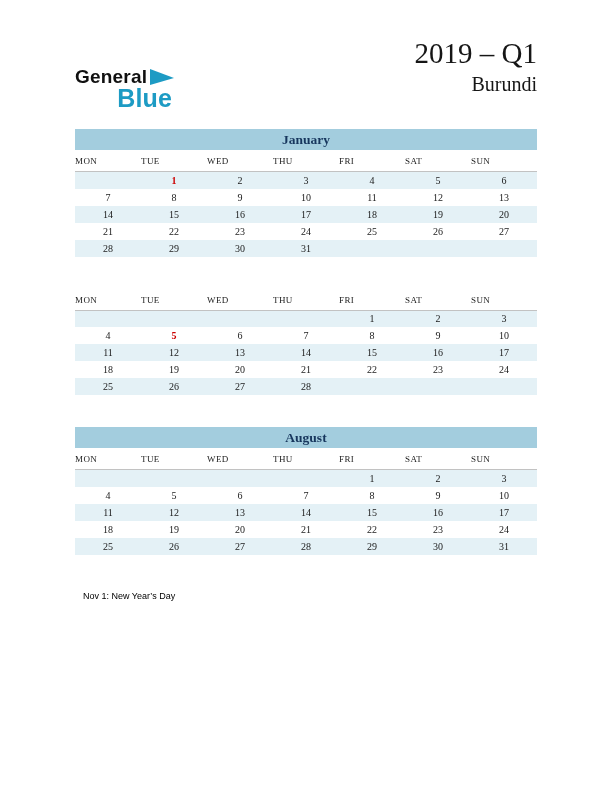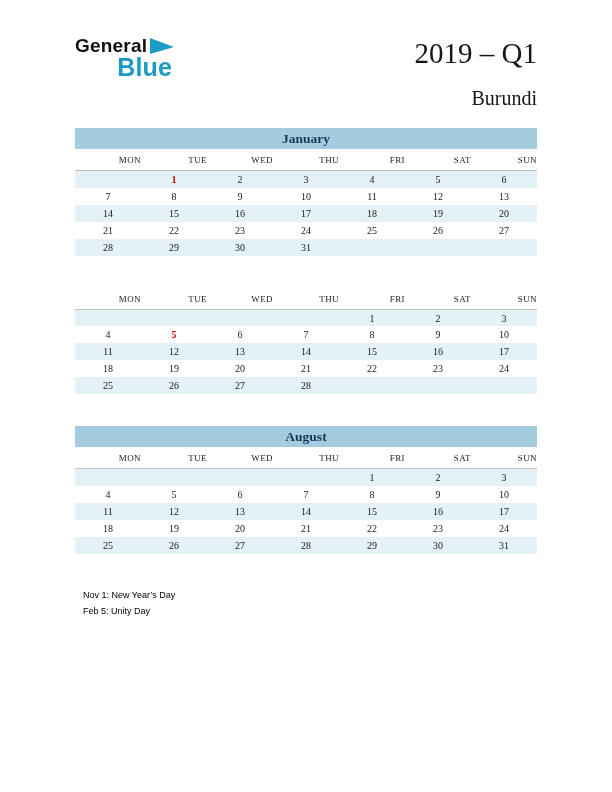--- a/index.html
+++ b/index.html
@@ -11,40 +11,40 @@
   }
   *{box-sizing:border-box;}
   html,body{margin:0;padding:0;}
   body{
     width:612px;height:792px;background:#ffffff;
     font-family:"Liberation Serif","DejaVu Serif",serif;color:#1a1a1a;
   }
   .page{width:612px;height:792px;padding:36px 75px 0;position:relative;}
   .top{display:flex;justify-content:space-between;align-items:flex-start;}
   .logo{font-family:"Liberation Sans","DejaVu Sans",sans-serif;line-height:1;}
-  .logo-row1{display:flex;align-items:center;gap:3px;}
+  .logo-row1{display:flex;align-items:center;gap:3px;margin-top:31px;}
   .logo-general{font-size:19px;font-weight:bold;color:#101010;letter-spacing:.2px;}
   .logo-tri svg{display:block;}
   .logo-row2{text-align:right;padding-right:2px;margin-top:0px;}
   .logo-blue{font-size:25px;font-weight:bold;color:var(--blue);letter-spacing:.2px;}
   .title-block{text-align:right;margin-top:2px;}
   .q-title{font-size:29px;line-height:1.05;color:#161616;margin-left:47px;}
-  .q-subtitle{font-size:20px;margin-top:19px;color:#161616;}
+  .q-subtitle{font-size:20px;margin-top:5px;color:#161616;}
   .calendars{margin-top:18px;}
   .month{margin-bottom:32px;}
   .month-header{
     background:var(--band);color:var(--navy);
     font-weight:bold;font-size:13.5px;text-align:center;
     padding:3px 8px 2px;
   }
   table{width:100%;border-collapse:collapse;table-layout:fixed;}
   thead th{
     font-size:9px;font-weight:normal;color:#222222;
     padding:6px 0 5px;letter-spacing:.4px;
-    border-bottom:1px solid #c2c2c2;text-align:right;
+    border-bottom:1px solid #c2c2c2;text-align:left;
   }
   tbody td{
     font-size:10px;height:17px;text-align:center;
     color:#1a1a1a;padding:0;
   }
   tr.stripe{background:var(--stripe);}
   td.holiday{color:var(--red);font-weight:bold;}
   .notes{
     margin-top:36px;padding-left:8px;
     font-family:"Liberation Sans","DejaVu Sans",sans-serif;
@@ -264,16 +264,15 @@
               <td>30</td>
               <td>31</td>
             </tr>
           </tbody>
         </table>
       </section>
     </div>
 
   <div class="notes">
     <div class="note">Nov 1: New Year’s Day</div>
-    <div class="note">Feb 5: Unity Day</div>
   </div>
 
 </div>
 
 </body></html>

